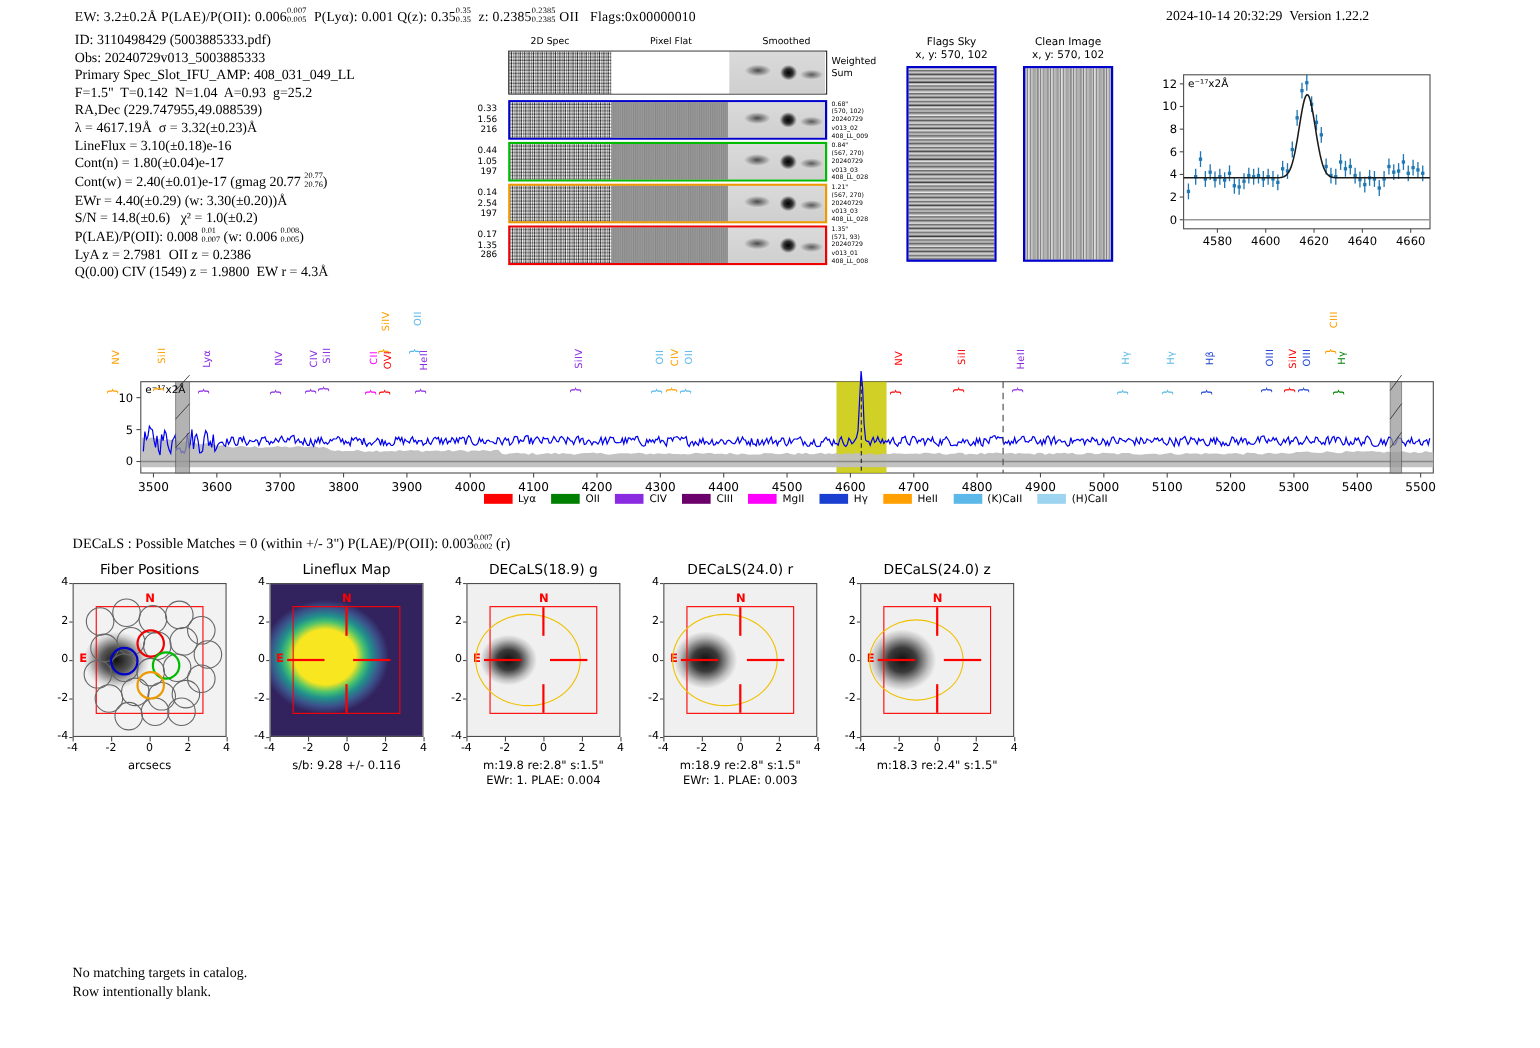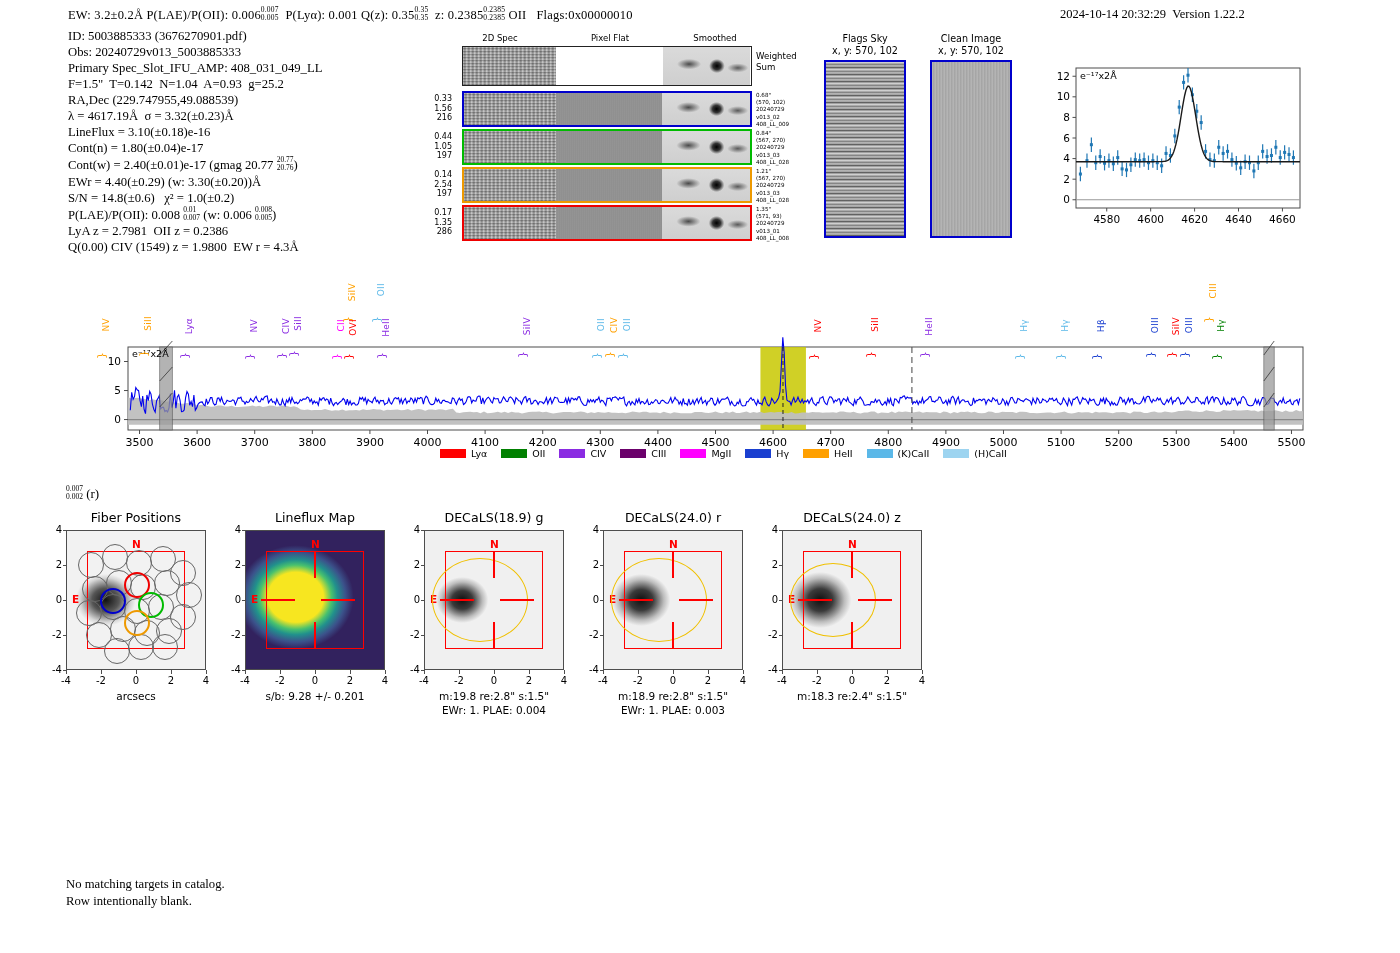--- a/index.html
+++ b/index.html
@@ -84,21 +84,21 @@
 <body>
 
 <div class="abs mono nowrap" id="hdr-line">
   <span>EW: 3.2±0.2Å  P(LAE)/P(OII): 0.006</span><span class="supsub"><span>0.007</span><span>0.005</span></span>&nbsp;&nbsp;<span>P(Lyα): 0.001   Q(z): 0.35</span><span class="supsub"><span>0.35</span><span>0.35</span></span>&nbsp;&nbsp;<span>z: 0.2385</span><span class="supsub"><span>0.2385</span><span>0.2385</span></span>&nbsp;<span>OII</span>&nbsp;&nbsp;&nbsp;<span>Flags:0x00000010</span>
 </div>
 <div class="abs mono nowrap" id="hdr-stamp">
   <span>2024-10-14 20:32:29</span>&nbsp;&nbsp;<span>Version 1.22.2</span>
 </div>
 
 <div class="abs mono" id="info">
-  <div>ID: 5003885333 (3676270901.pdf)</div>
+  <div>ID: 3110498429 (5003885333.pdf)</div>
   <div>Obs: 20240729v013_5003885333</div>
   <div>Primary Spec_Slot_IFU_AMP: 408_031_049_LL</div>
   <div>F=1.5"  T=0.142  N=1.04  A=0.93  g=25.2</div>
   <div>RA,Dec (229.747955,49.088539)</div>
   <div>λ = 4617.19Å  σ = 3.32(±0.23)Å</div>
   <div>LineFlux = 3.10(±0.18)e-16</div>
   <div>Cont(n) = 1.80(±0.04)e-17</div>
   <div class="nowrap">Cont(w) = 2.40(±0.01)e-17 (gmag 20.77 <span class="supsub"><span>20.77</span><span>20.76</span></span>)</div>
   <div>EWr = 4.40(±0.29) (w: 3.30(±0.20))Å</div>
   <div>S/N = 14.8(±0.6)   χ² = 1.0(±0.2)</div>
@@ -484,21 +484,21 @@
       </span><span class="legend-item">
         <i class="legend-swatch" style="background:#5bb8e8"></i>
         <span>(K)CaII</span>
       </span><span class="legend-item">
         <i class="legend-swatch" style="background:#9dd4f0"></i>
         <span>(H)CaII</span>
       </span></div>
 </div>
 
 <div class="abs mono nowrap" id="decals-head">
-  <span class="supsub"><span>0.007</span><span>0.002</span></span>&nbsp;<span>(r)</span>
+  <span>DECaLS : Possible Matches = 0 (within +/- 3")  P(LAE)/P(OII): 0.003</span><span class="supsub"><span>0.007</span><span>0.002</span></span>&nbsp;<span>(r)</span>
 </div>
 
 <div id="decals-row">
     <div class="panel-title" style="left: 44px; top: 510px; width: 184px;">Fiber Positions</div>
     <div class="imgbox" style="left: 66px; top: 530px; width: 140px; height: 140px; background: radial-gradient(30px 26px at 28% 50%, rgb(17, 17, 17) 0%, rgb(85, 85, 85) 45%, rgb(214, 214, 214) 85%, rgb(242, 242, 242) 100%);"></div>
     <div class="redbox" style="left: 87px; top: 551px; width: 98px; height: 98px;"></div>
     <div class="NE" style="left: 132px; top: 538px;">N</div>
     <div class="NE" style="left: 72px; top: 593px;">E</div>
     <div class="fiber" style="left: 78px; top: 552px; width: 26px; height: 26px;"></div>
     <div class="fiber" style="left: 102px; top: 544px; width: 26px; height: 26px;"></div>
@@ -569,21 +569,21 @@
     <div class="tickl r sans" style="left: 219px; top: 524px; width: 22px;">4</div>
     <div class="tick" style="left: 241.5px; top: 530px; width: 3.5px; height: 1px;"></div>
     <div class="tickl r sans" style="left: 219px; top: 559px; width: 22px;">2</div>
     <div class="tick" style="left: 241.5px; top: 565px; width: 3.5px; height: 1px;"></div>
     <div class="tickl r sans" style="left: 219px; top: 594px; width: 22px;">0</div>
     <div class="tick" style="left: 241.5px; top: 600px; width: 3.5px; height: 1px;"></div>
     <div class="tickl r sans" style="left: 219px; top: 629px; width: 22px;">-2</div>
     <div class="tick" style="left: 241.5px; top: 635px; width: 3.5px; height: 1px;"></div>
     <div class="tickl r sans" style="left: 219px; top: 664px; width: 22px;">-4</div>
     <div class="tick" style="left: 241.5px; top: 670px; width: 3.5px; height: 1px;"></div>
-    <div class="axcap sans" style="left: 213px; top: 690px; width: 204px;">s/b: 9.28 +/- 0.201</div>
+    <div class="axcap sans" style="left: 213px; top: 690px; width: 204px;">s/b: 9.28 +/- 0.116</div>
     <div class="panel-title" style="left: 402px; top: 510px; width: 184px;">DECaLS(18.9) g</div>
     <div class="imgbox" style="left: 424px; top: 530px; width: 140px; height: 140px; background: radial-gradient(26px 23px at 27% 50%, rgb(17, 17, 17) 0%, rgb(58, 58, 58) 40%, rgb(189, 189, 189) 78%, rgb(240, 240, 240) 100%), radial-gradient(13px 12px at 75% 20%, rgb(106, 106, 106) 0%, rgb(201, 201, 201) 60%, rgba(245, 245, 245, 0) 100%), linear-gradient(rgb(244, 244, 244), rgb(236, 236, 236));"></div>
     <div class="redbox" style="left: 445px; top: 551px; width: 98px; height: 98px;"></div>
     <div class="NE" style="left: 490px; top: 538px;">N</div>
     <div class="NE" style="left: 430px; top: 593px;">E</div>
     <div class="ellipse" style="left: 432px; top: 558px; width: 96px; height: 84px;"></div>
     <div class="crossh" style="left: 440px; top: 599.2px; width: 34px; height: 1.6px;"></div>
     <div class="crossh" style="left: 500px; top: 599.2px; width: 34px; height: 1.6px;"></div>
     <div class="crossh" style="left: 493.2px; top: 552px; width: 1.6px; height: 26px;"></div>
     <div class="crossh" style="left: 493.2px; top: 622px; width: 1.6px; height: 26px;"></div>

